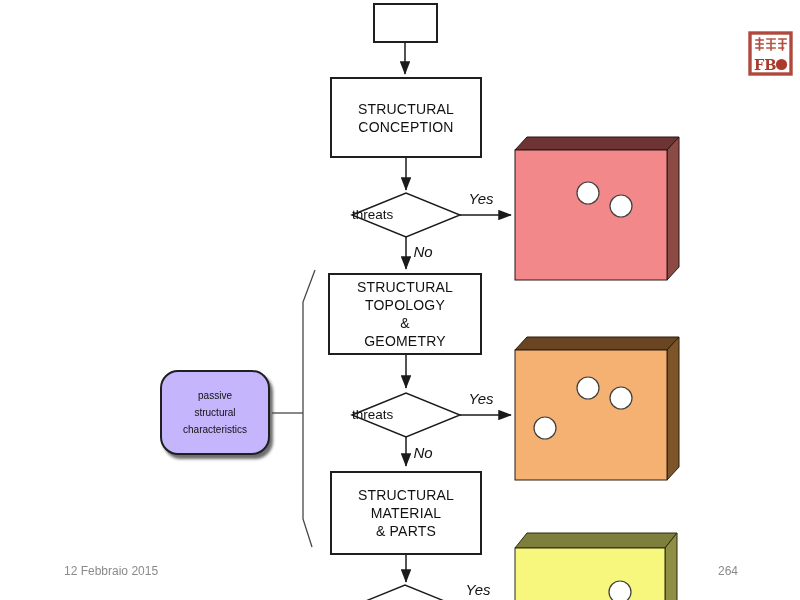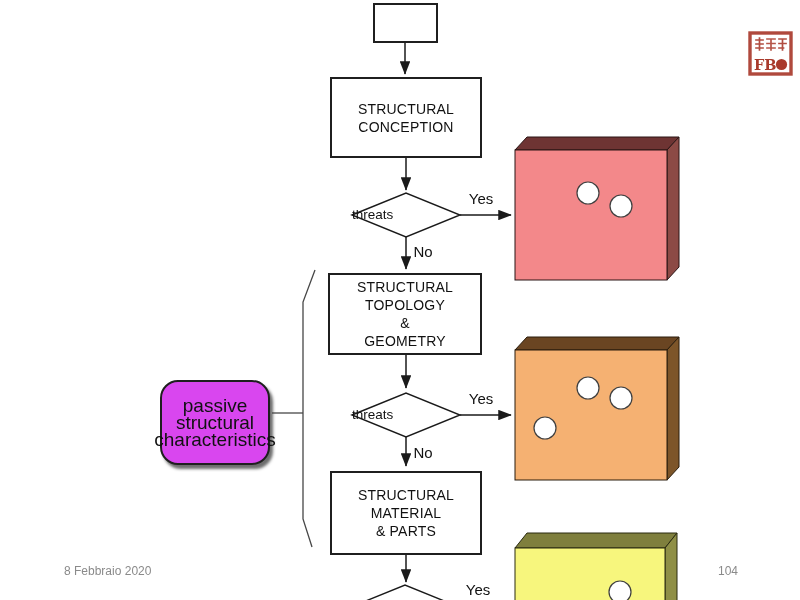--- a/index.html
+++ b/index.html
@@ -2,37 +2,37 @@
 <html><head>
 <meta charset="utf-8">
 <style>
   html,body{margin:0;padding:0;background:#fff;}
   .slide{position:relative;width:800px;height:600px;background:#ffffff;overflow:hidden;
          font-family:"Liberation Sans",sans-serif;}
   .abs{position:absolute;}
   .flowbox{position:absolute;box-sizing:border-box;background:#ffffff;border:2px solid #1f1f1f;
            display:flex;align-items:center;justify-content:center;text-align:center;
            white-space:pre-line;font-size:14px;line-height:18px;color:#111;letter-spacing:.2px;}
-  .note{position:absolute;box-sizing:border-box;background:#d946ef;border:2px solid #1f1f1f;
+  .note{position:absolute;box-sizing:border-box;background:#c4b5fd;border:2px solid #1f1f1f;
         border-radius:18px;box-shadow:3px 4px 3px rgba(60,60,60,.75);
         display:flex;align-items:center;justify-content:center;text-align:center;
-        white-space:pre-line;font-size:19px;line-height:17px;color:#111;margin-top:10px;}
+        white-space:pre-line;font-size:10px;line-height:17px;color:#111;}
   .dlabel{position:absolute;font-size:13.5px;color:#111;text-align:left;}
-  .yn{position:absolute;font-size:15px;color:#111;text-align:center;}
+  .yn{position:absolute;font-size:15px;color:#111;text-align:center;font-style:italic;}
   .footer{position:absolute;font-size:12px;color:#8a8a8a;}
   .footer-title{text-align:center;white-space:pre-line;line-height:17px;}
   svg.overlay{position:absolute;left:0;top:0;}
 </style>
 </head>
 <body>
 
 <div class="slide">
 
-  <div class="footer abs" style="left:64px;top:564px;">8 Febbraio 2020</div>
-  <div class="footer abs" style="left:708px;top:564px;width:40px;text-align:center;">104</div>
+  <div class="footer abs" style="left:64px;top:564px;">12 Febbraio 2015</div>
+  <div class="footer abs" style="left:708px;top:564px;width:40px;text-align:center;">264</div>
 
   <svg class="overlay" width="800" height="600">
     <defs>
       <marker id="ah" markerWidth="9" markerHeight="7" refX="8.5" refY="3.5" orient="auto">
         <polygon points="0 0, 9 3.5, 0 7" fill="#1a1a1a"></polygon>
       </marker>
     </defs>
 
     <g fill="none" stroke-width="1.5" stroke="#1a1a1a">
       <line x1="405" y1="43" x2="405" y2="74" marker-end="url(#ah)"></line>

